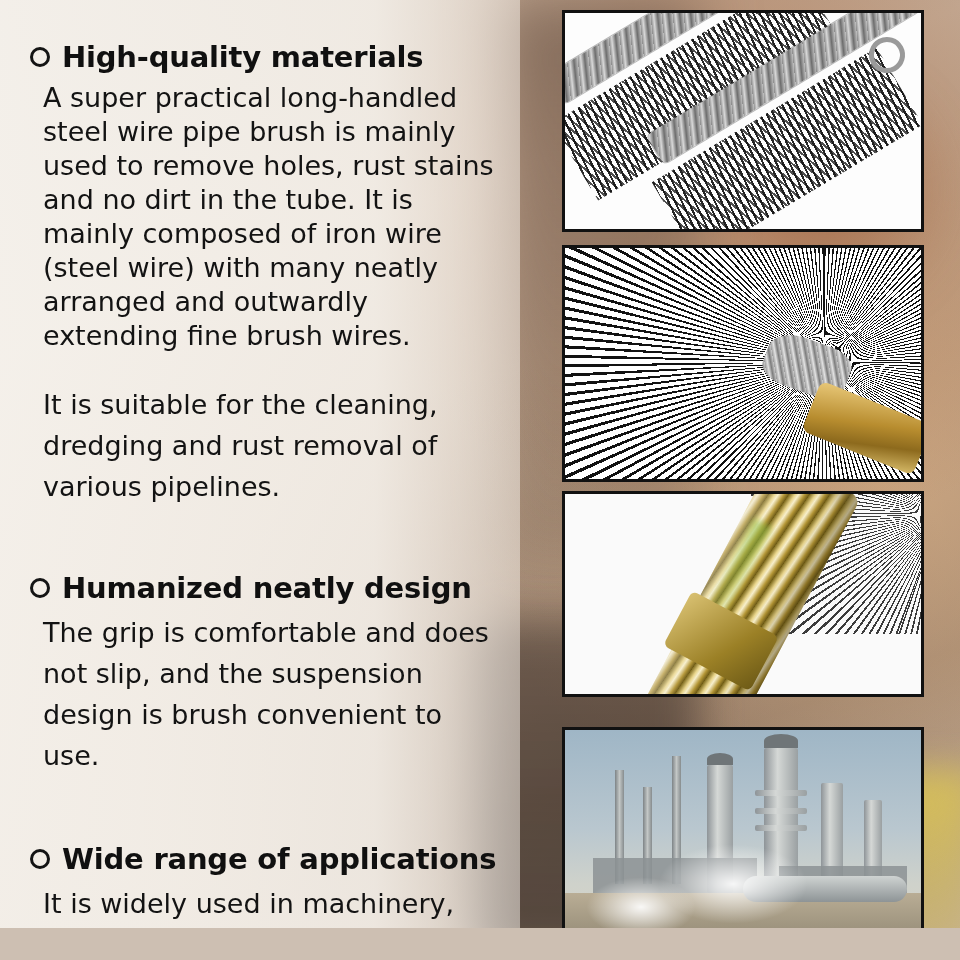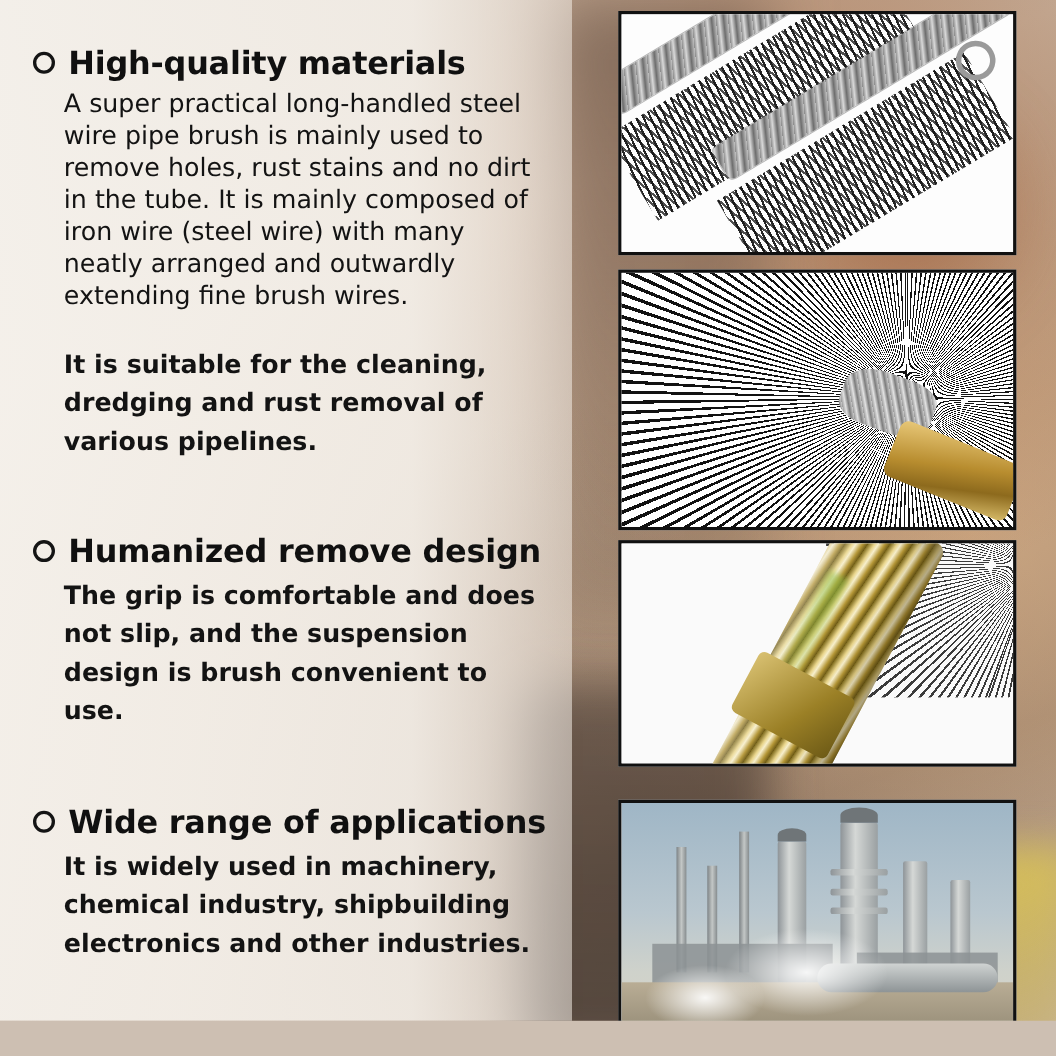--- a/index.html
+++ b/index.html
@@ -85,27 +85,27 @@
     flex: 0 0 auto;
   }
   .head-text {
     font-size: 29px;
     font-weight: 700;
     color: #101010;
     letter-spacing: -0.2px;
     white-space: nowrap;
   }
   .body-text {
-    font-size: 23px;
+    font-size: 27px;
     line-height: 1.26;
     color: #131313;
-    margin: 7px 0 0 28px;
+    margin: 7px 0 0 13px;
     max-width: 482px;
   }
-  .body-text.loose { line-height: 1.52; font-weight: bold; }
+  .body-text.loose { line-height: 1.52; }
 
   .sp-1 { height: 18px; }
   .sp-2 { height: 58px; }
   .sp-3 { height: 60px; }
 
   
   .photo-col {
     position: absolute;
     left: 562px;
     top: 0;
@@ -293,21 +293,21 @@
 
     <div class="section">
       <div class="body-text loose">It is suitable for the cleaning, dredging and rust removal of various pipelines.</div>
     </div>
 
     <div class="sp-2"></div>
 
     <div class="section">
       <div class="head-row">
         <span class="bullet-circle"></span>
-        <span class="head-text">Humanized remove design</span>
+        <span class="head-text">Humanized neatly design</span>
       </div>
       <div class="body-text loose">The grip is comfortable and does not slip, and the suspension design is brush convenient to use.</div>
     </div>
 
     <div class="sp-3"></div>
 
     <div class="section">
       <div class="head-row">
         <span class="bullet-circle"></span>
         <span class="head-text">Wide range of applications</span>

